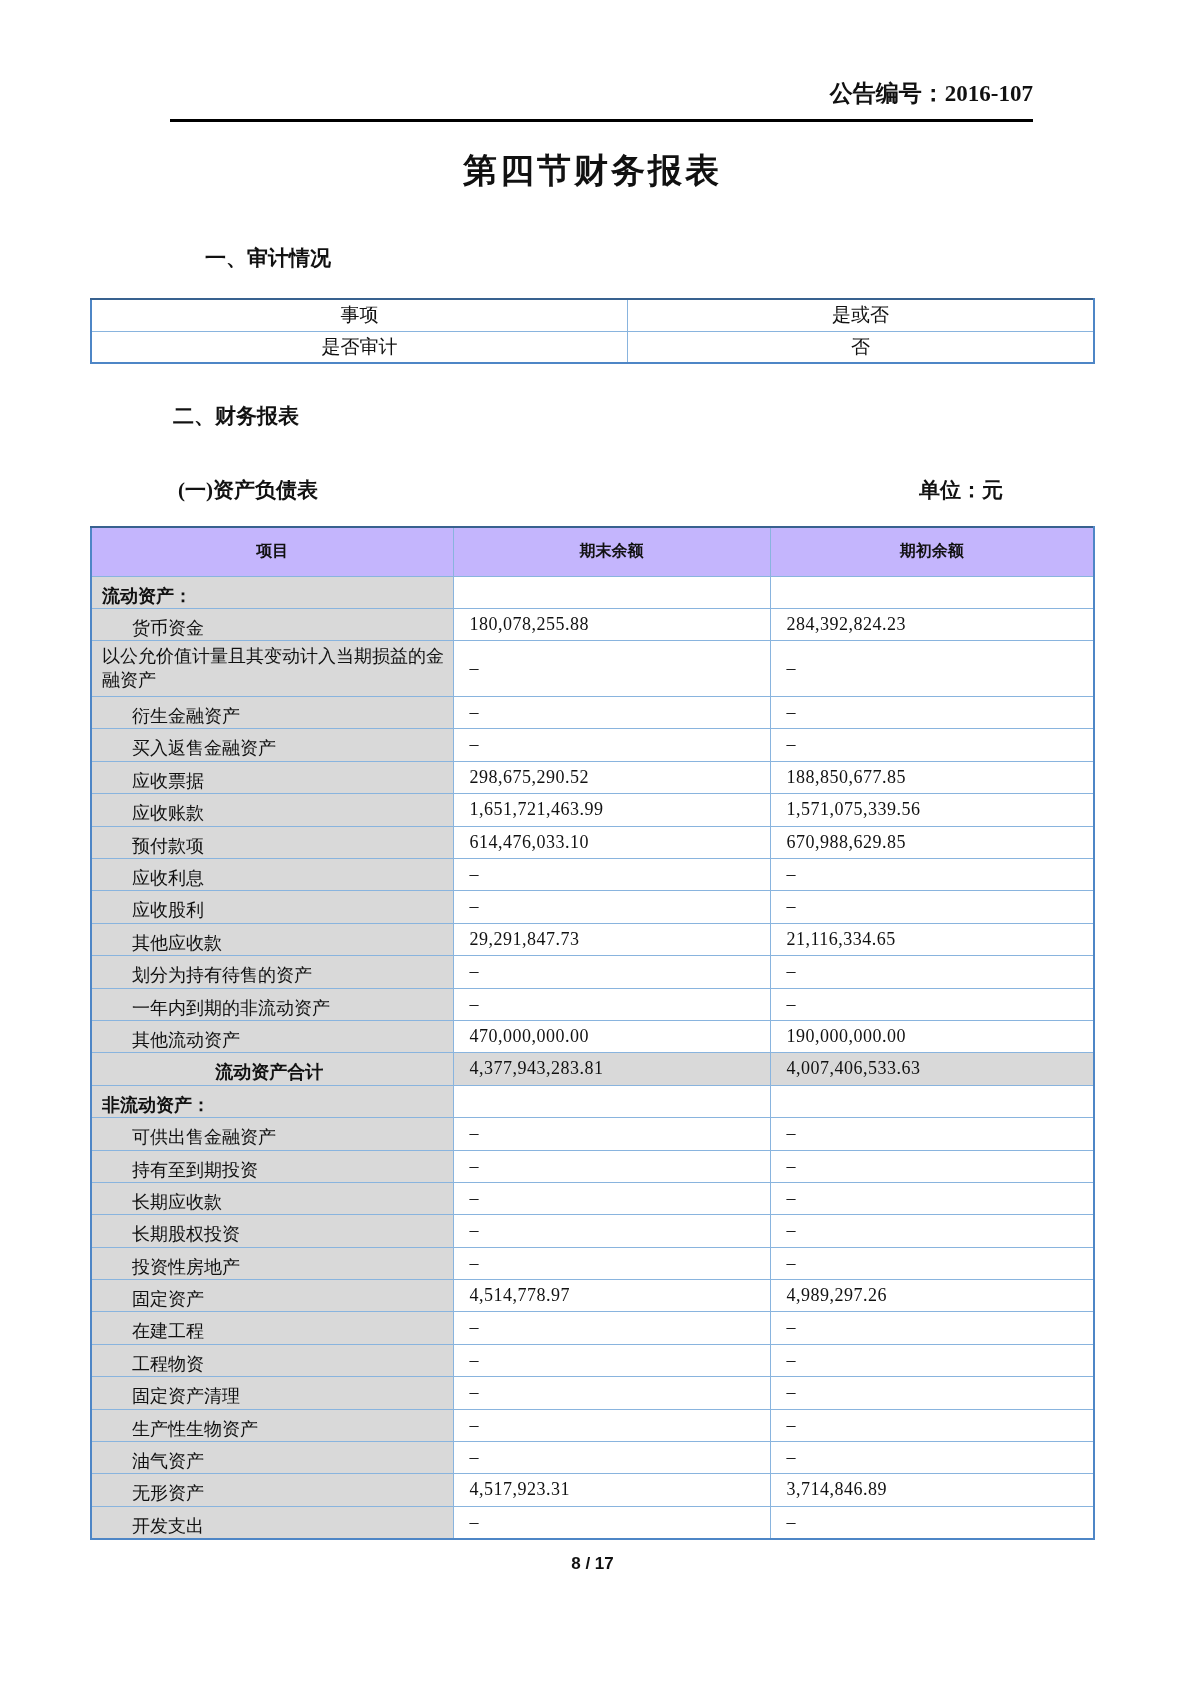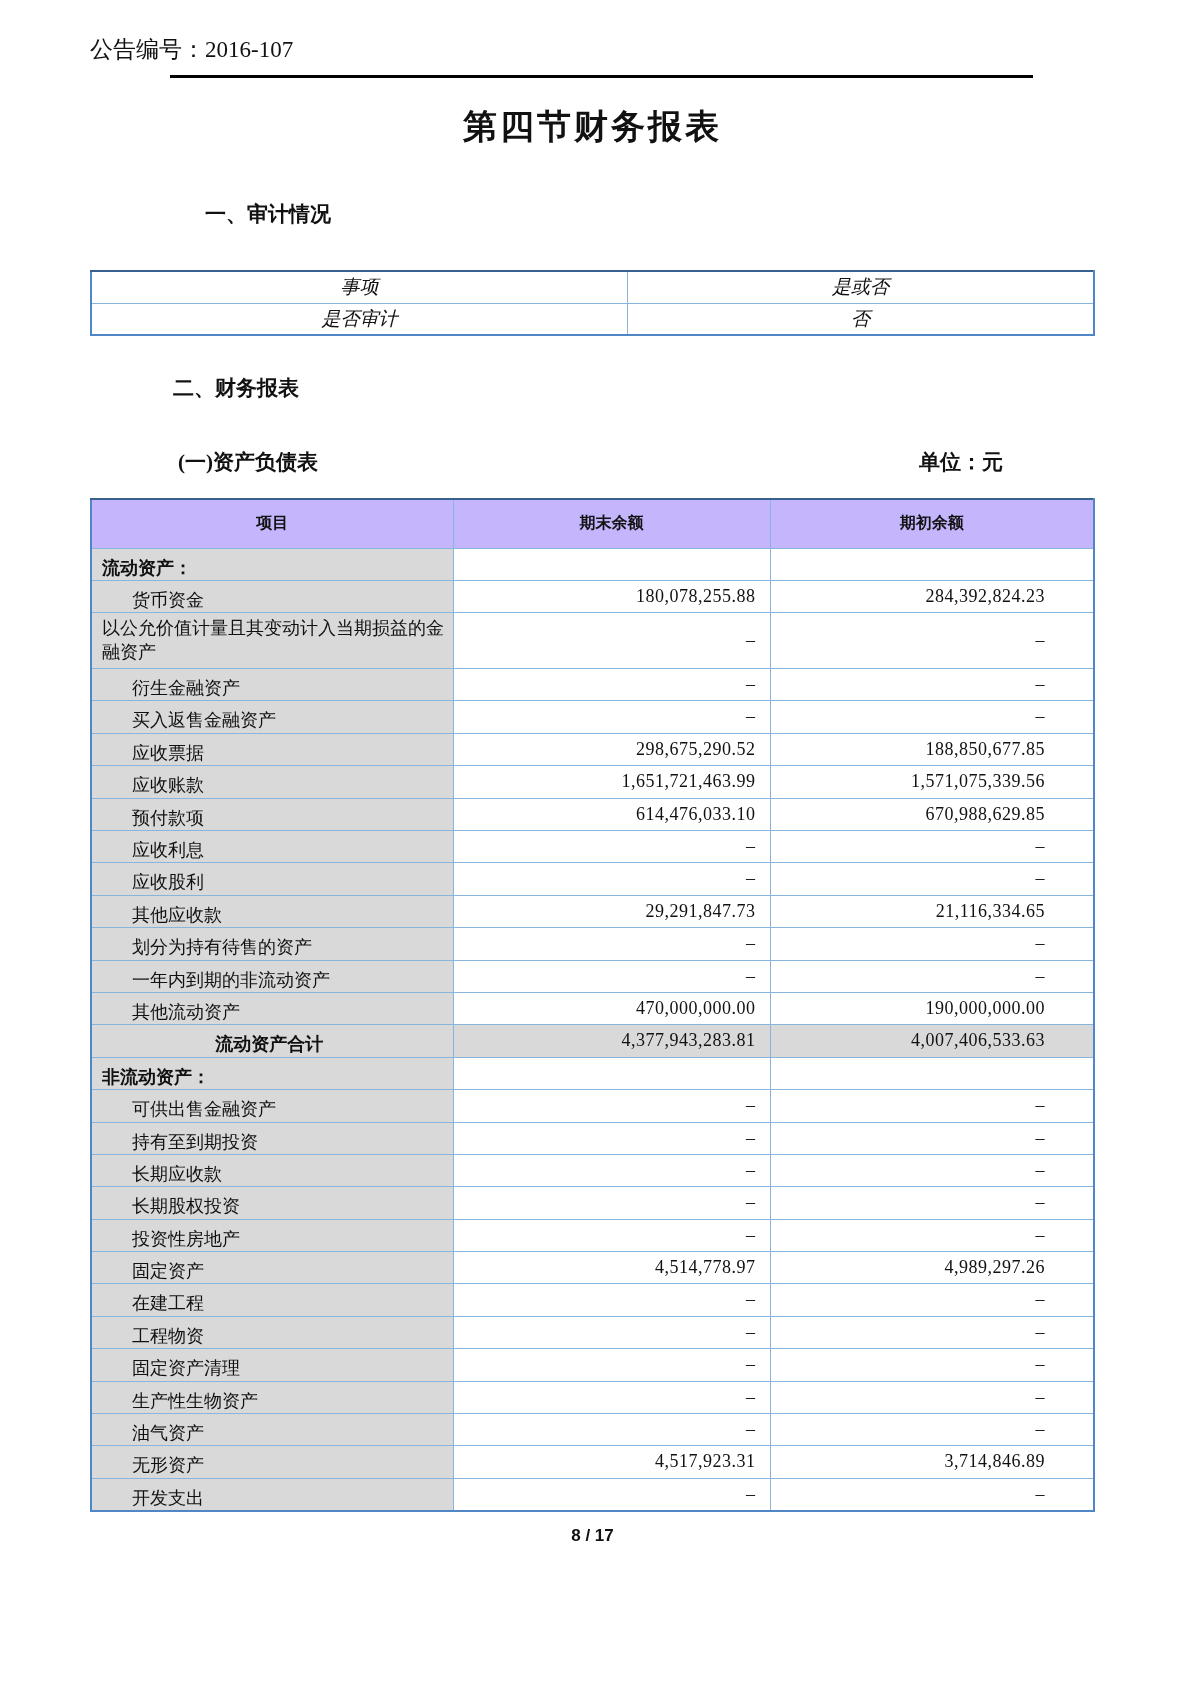--- a/index.html
+++ b/index.html
@@ -5,37 +5,37 @@
   * { margin:0; padding:0; box-sizing:border-box; }
   html,body { background:#ffffff; }
   body {
     width:1200px; height:1696px;
     font-family:"Liberation Serif", serif;
     color:#111111;
   }
   .page { width:1200px; height:1696px; padding:0 105px 0 90px; overflow:hidden; }
 
   .announce {
-    padding-top:34px; padding-right:62px;
-    text-align:left; font-size:23px; font-weight:normal;
+    padding-top:78px; padding-right:62px;
+    text-align:right; font-size:23px; font-weight:bold;
   }
   .rule { margin:10px 62px 0 80px; height:3px; background:#000000; }
 
   .title {
     margin-top:26px; text-align:center;
     font-size:34px; font-weight:bold; letter-spacing:3px;
   }
 
   .h2 { font-size:21px; font-weight:bold; }
   .h-audit { margin:50px 0 0 115px; }
   .h-fin   { margin:38px 0 0 83px; }
 
   table { width:100%; border-collapse:collapse; table-layout:fixed; }
 
-  table.audit { margin-top:42px; border:2px solid #4e86c6; border-top-color:#38618f;font-style:italic; }
+  table.audit { margin-top:26px; border:2px solid #4e86c6; border-top-color:#38618f; }
   .audit th, .audit td {
     border:1px solid #89b4de; height:32px;
     font-size:19px; font-weight:normal; text-align:center; vertical-align:middle;
   }
 
   .subhead {
     margin-top:46px; padding:0 92px 0 88px;
     display:flex; justify-content:space-between; align-items:flex-end;
     font-size:21px; font-weight:bold;text-align:center;
   }
@@ -43,21 +43,21 @@
   table.bs { margin-top:22px; border:2px solid #4e86c6; border-top-color:#38618f; }
   .bs th {
     background:#c4b5fd; border:1px solid #89b4de;
     height:49px; font-size:16px; font-weight:bold; text-align:center; vertical-align:middle;
   }
   .bs td {
     border:1px solid #89b4de; height:28px;
     font-size:18px; vertical-align:middle; line-height:1.3;
   }
   .c-item { background:#d9d9d9; text-align:left; padding:8px 6px 0 40px; }
-  .c-val  { background:#ffffff; text-align:right; padding-right:14px; letter-spacing:0.5px; }
+  .c-val  { background:#ffffff; padding-right:14px; letter-spacing:0.5px;padding-left:16px; }
   td.c-val:last-child { padding-right:48px; }
   .num { border:2px solid #5e97d0; }
 
   .r-section .c-item { padding-left:10px; font-weight:bold; }
   .r-wrap .c-item { padding:4px 8px 4px 10px; }
   .r-total td { background:#d9d9d9; }
   .r-total .c-item { text-align:center; padding-left:0; font-weight:bold; }
 
   .footer {
     margin-top:14px; text-align:center;

